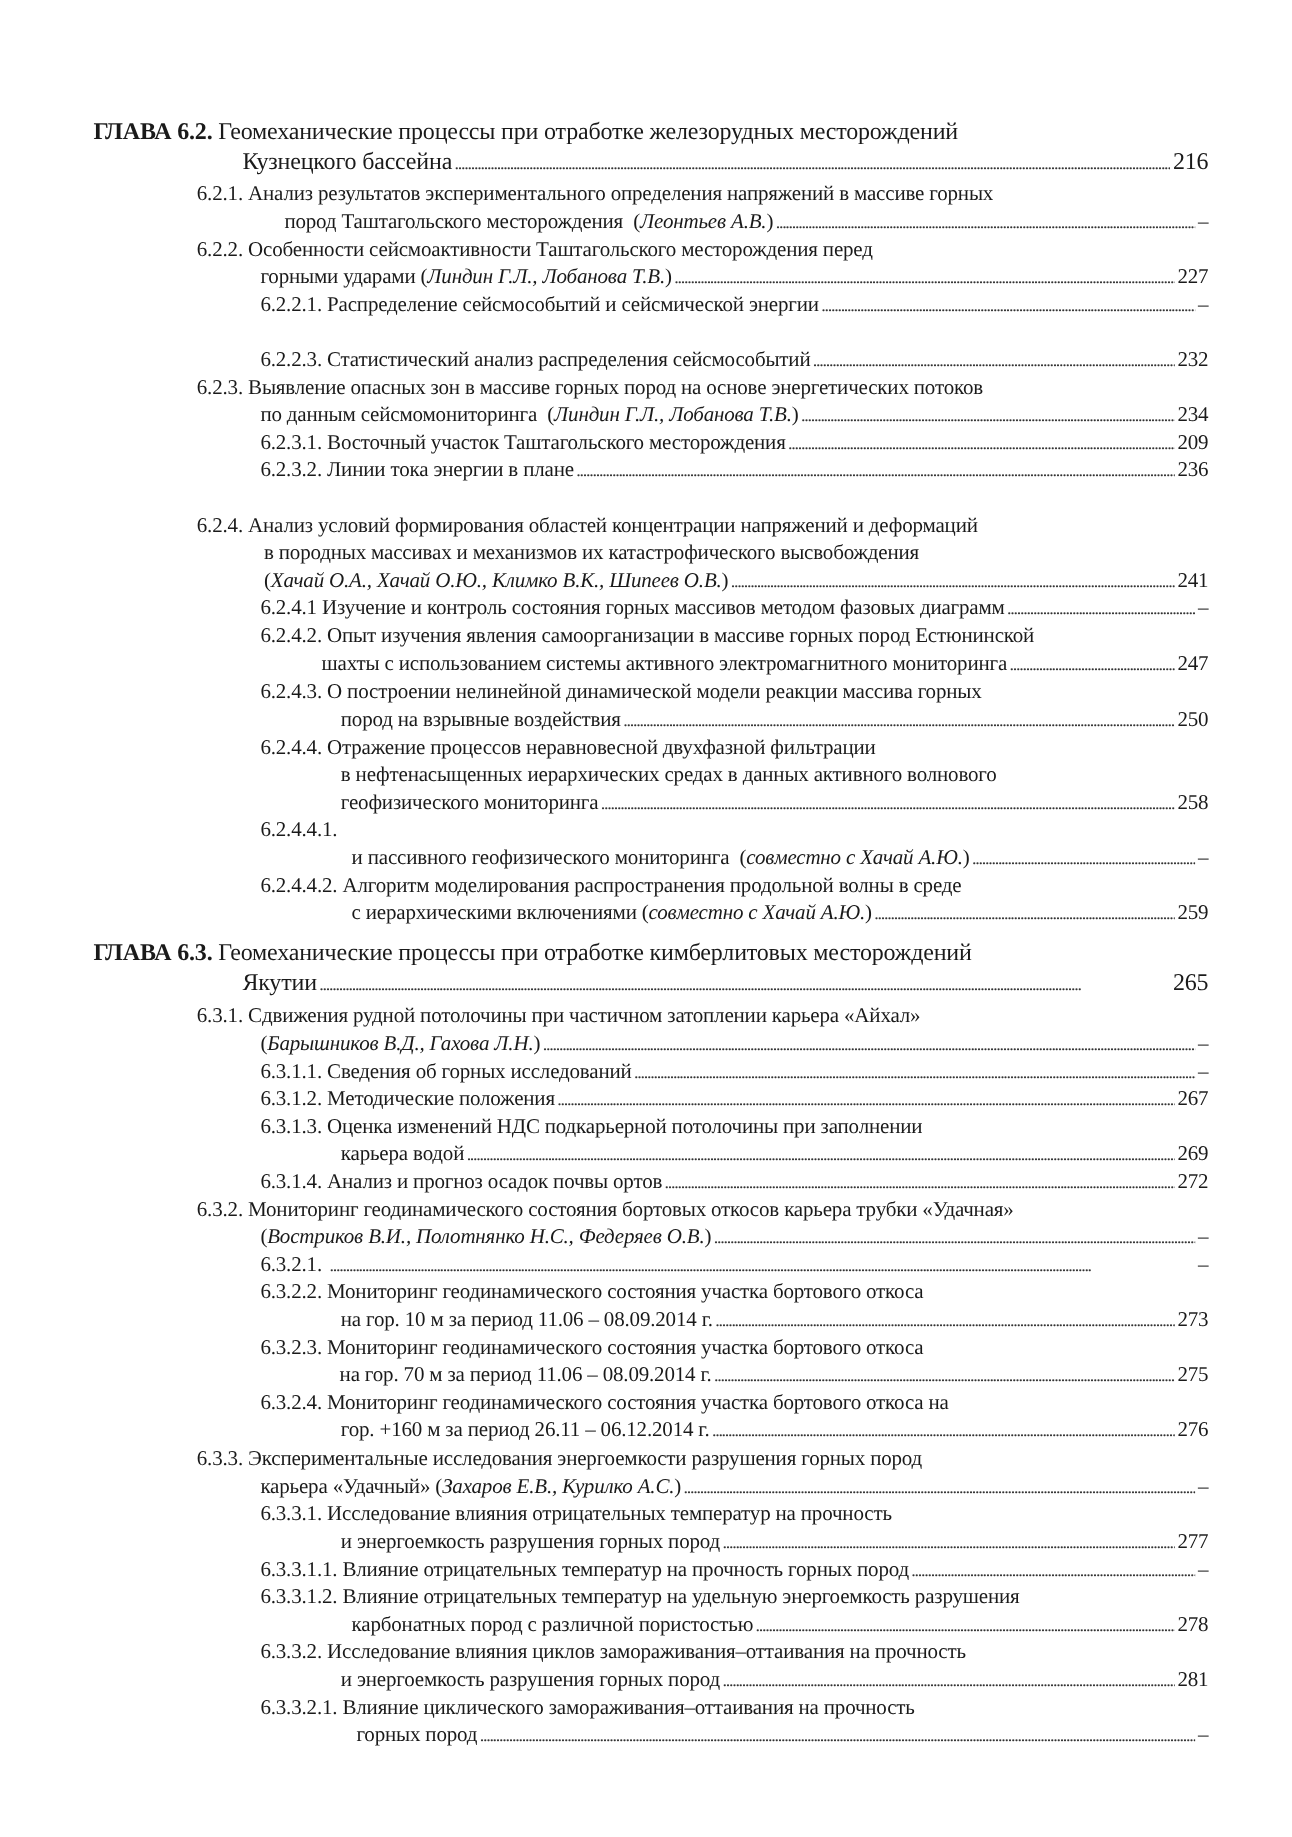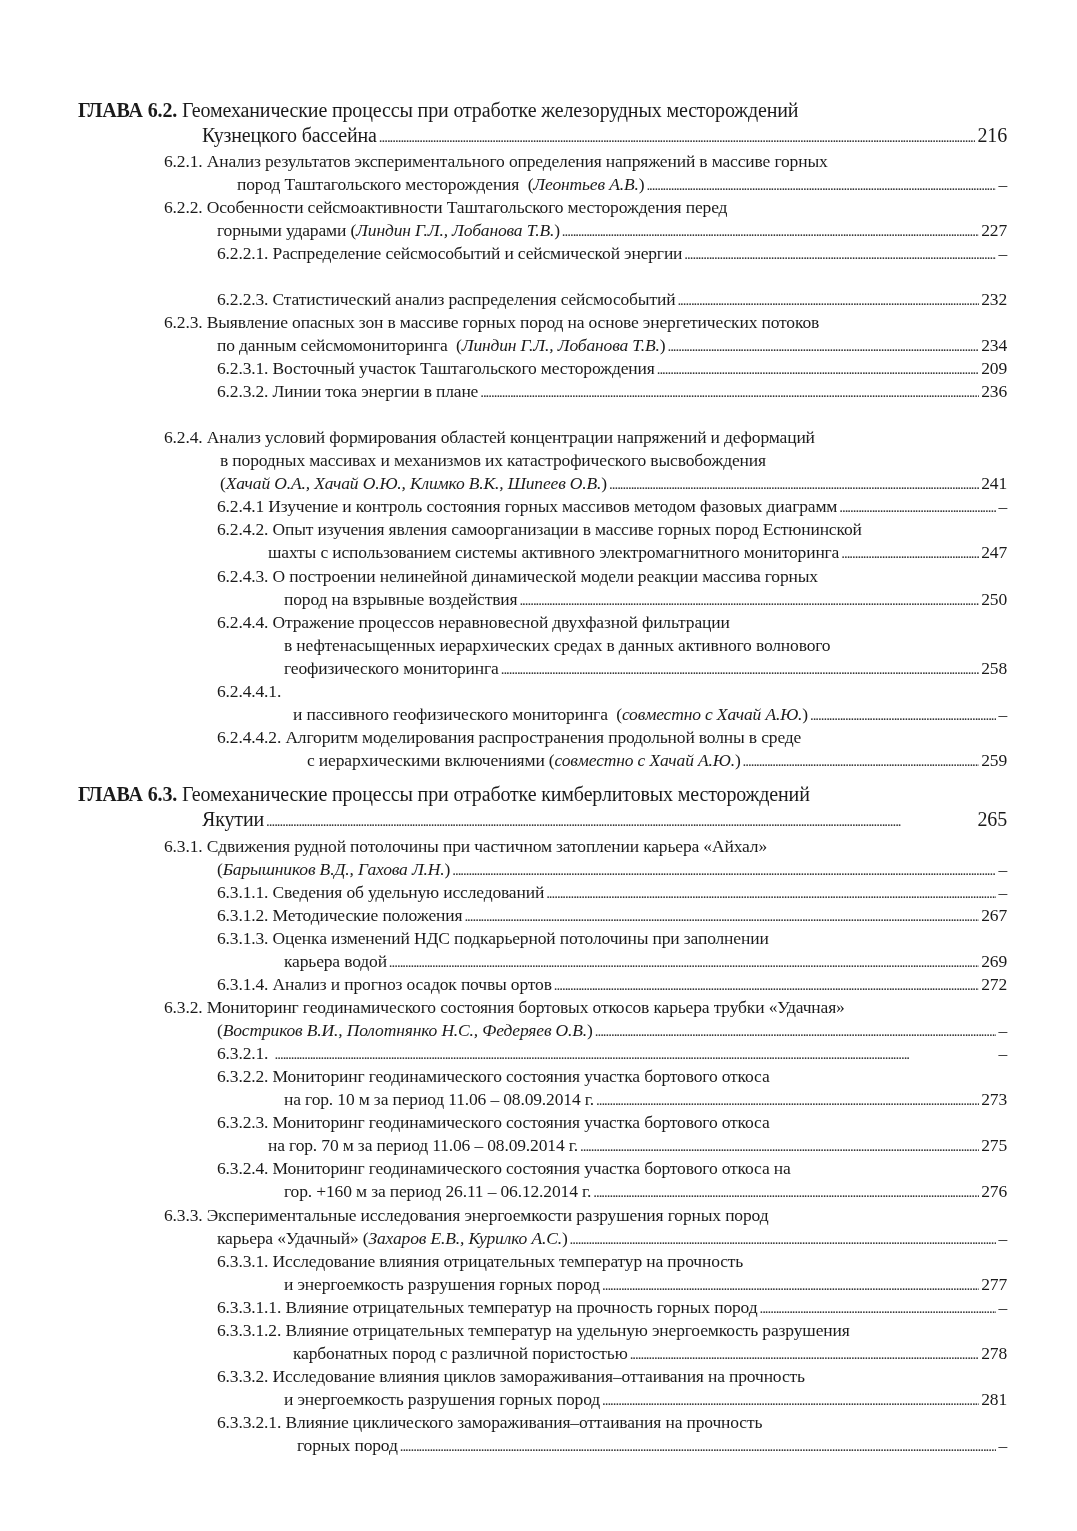--- a/index.html
+++ b/index.html
@@ -106,21 +106,21 @@
   <div class="ln nolead" style="left:217px;top:680px;"><span class="num">6.2.4.4.1.</span>&nbsp;</div>
   <div class="ln" style="left:293px;top:703px;">
       <span class="txt" style="white-space: pre;">и пассивного геофизического мониторинга  (</span>
       <span class="txt it" style="white-space: pre;">совместно с Хачай А.Ю.</span>
       <span class="txt" style="white-space: pre;">)</span>
       <span class="lead"></span>
       <span class="pg">–</span>
     </div>
 
   <div class="ln nolead" style="left:217px;top:726px;"><span class="num">6.2.4.4.2.</span>&nbsp;<span class="txt" style="white-space: pre;">Алгоритм моделирования распространения продольной волны в среде</span></div>
-  <div class="ln" style="left:293px;top:749px;margin-left:14px;">
+  <div class="ln" style="left:293px;top:749px;">
       <span class="txt" style="white-space: pre;">с иерархическими включениями (</span>
       <span class="txt it" style="white-space: pre;">совместно с Хачай А.Ю.</span>
       <span class="txt" style="white-space: pre;">)</span>
       <span class="lead"></span>
       <span class="pg">259</span>
     </div>
 
   <div class="ln head nolead" style="left:78px;top:781px;">
     <span class="bold">ГЛАВА 6.3.</span>&nbsp;<span>Геомеханические процессы при отработке кимберлитовых месторождений</span>
   </div>
@@ -132,21 +132,21 @@
 
   <div class="ln nolead" style="left:164px;top:835px;"><span class="num">6.3.1.</span>&nbsp;<span class="txt" style="white-space: pre;">Сдвижения рудной потолочины при частичном затоплении карьера «Айхал»</span></div>
   <div class="ln" style="left:217px;top:858px;">
       <span class="txt" style="white-space: pre;">(</span>
       <span class="txt it" style="white-space: pre;">Барышников В.Д., Гахова Л.Н.</span>
       <span class="txt" style="white-space: pre;">)</span>
       <span class="lead"></span>
       <span class="pg">–</span>
     </div>
 
-  <div class="ln" style="left:217px;top:881px;"><span class="num">6.3.1.1.</span>&nbsp;<span class="txt" style="white-space: pre;">Сведения об удельную исследований</span><span class="lead"></span><span class="pg">–</span></div>
+  <div class="ln" style="left:217px;top:881px;"><span class="num">6.3.1.1.</span>&nbsp;<span class="txt" style="white-space: pre;">Сведения об горных исследований</span><span class="lead"></span><span class="pg">–</span></div>
   <div class="ln" style="left:217px;top:904px;"><span class="num">6.3.1.2.</span>&nbsp;<span class="txt" style="white-space: pre;">Методические положения</span><span class="lead"></span><span class="pg">267</span></div>
   <div class="ln nolead" style="left:217px;top:927px;"><span class="num">6.3.1.3.</span>&nbsp;<span class="txt" style="white-space: pre;">Оценка изменений НДС подкарьерной потолочины при заполнении</span></div>
   <div class="ln" style="left:284px;top:950px;">
       <span class="txt" style="white-space: pre;">карьера водой</span>
       <span class="lead"></span>
       <span class="pg">269</span>
     </div>
   <div class="ln" style="left:217px;top:973px;"><span class="num">6.3.1.4.</span>&nbsp;<span class="txt" style="white-space: pre;">Анализ и прогноз осадок почвы ортов</span><span class="lead"></span><span class="pg">272</span></div>
 
   <div class="ln nolead" style="left:164px;top:996px;"><span class="num">6.3.2.</span>&nbsp;<span class="txt" style="white-space: pre;">Мониторинг геодинамического состояния бортовых откосов карьера трубки «Удачная»</span></div>
@@ -159,21 +159,21 @@
     </div>
 
   <div class="ln" style="left:217px;top:1042px;"><span class="num">6.3.2.1.</span>&nbsp;<span class="lead"></span><span class="pg">–</span></div>
   <div class="ln nolead" style="left:217px;top:1065px;"><span class="num">6.3.2.2.</span>&nbsp;<span class="txt" style="white-space: pre;">Мониторинг геодинамического состояния участка бортового откоса</span></div>
   <div class="ln" style="left:284px;top:1088px;">
       <span class="txt" style="white-space: pre;">на гор. 10 м за период 11.06 – 08.09.2014 г.</span>
       <span class="lead"></span>
       <span class="pg">273</span>
     </div>
   <div class="ln nolead" style="left:217px;top:1111px;"><span class="num">6.3.2.3.</span>&nbsp;<span class="txt" style="white-space: pre;">Мониторинг геодинамического состояния участка бортового откоса</span></div>
-  <div class="ln" style="left:268px;top:1134px;">
+  <div class="ln" style="left:283px;top:1134px;">
       <span class="txt" style="white-space: pre;">на гор. 70 м за период 11.06 – 08.09.2014 г.</span>
       <span class="lead"></span>
       <span class="pg">275</span>
     </div>
   <div class="ln nolead" style="left:217px;top:1157px;"><span class="num">6.3.2.4.</span>&nbsp;<span class="txt" style="white-space: pre;">Мониторинг геодинамического состояния участка бортового откоса на</span></div>
   <div class="ln" style="left:284px;top:1180px;">
       <span class="txt" style="white-space: pre;">гор. +160 м за период 26.11 – 06.12.2014 г.</span>
       <span class="lead"></span>
       <span class="pg">276</span>
     </div>

